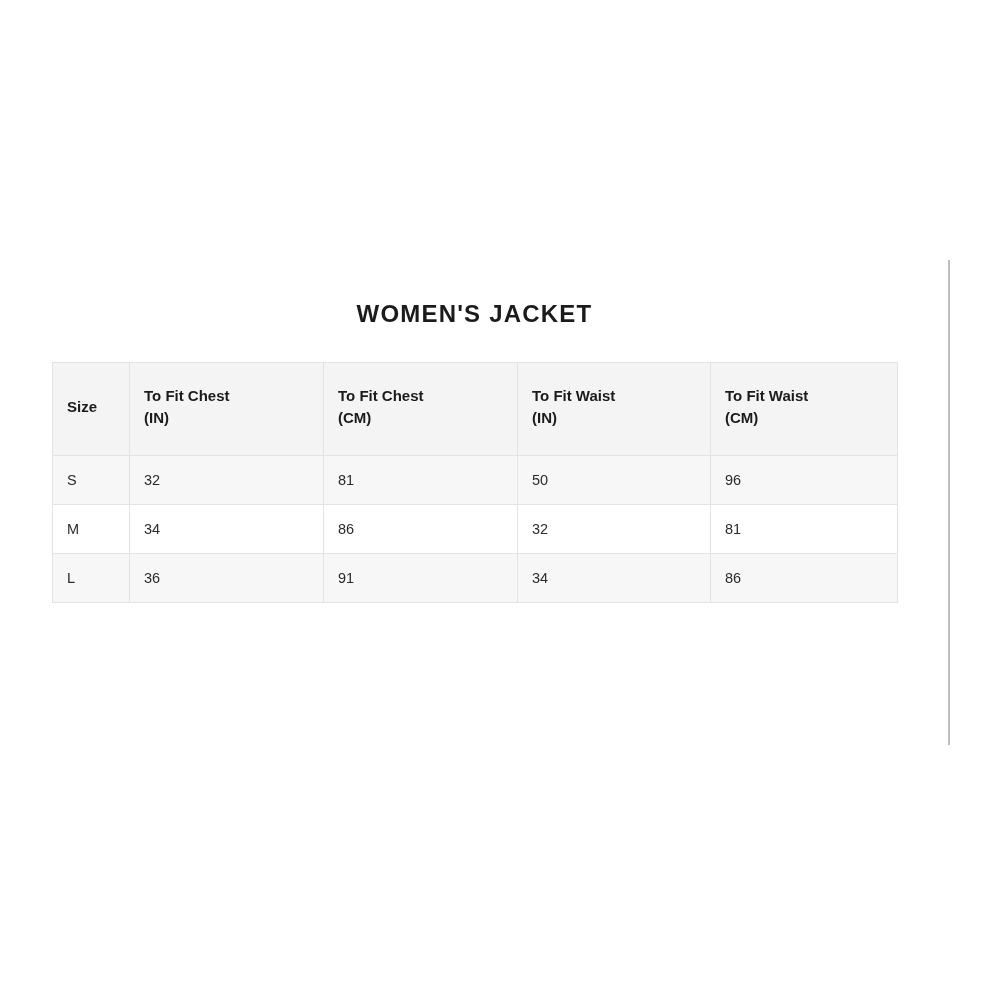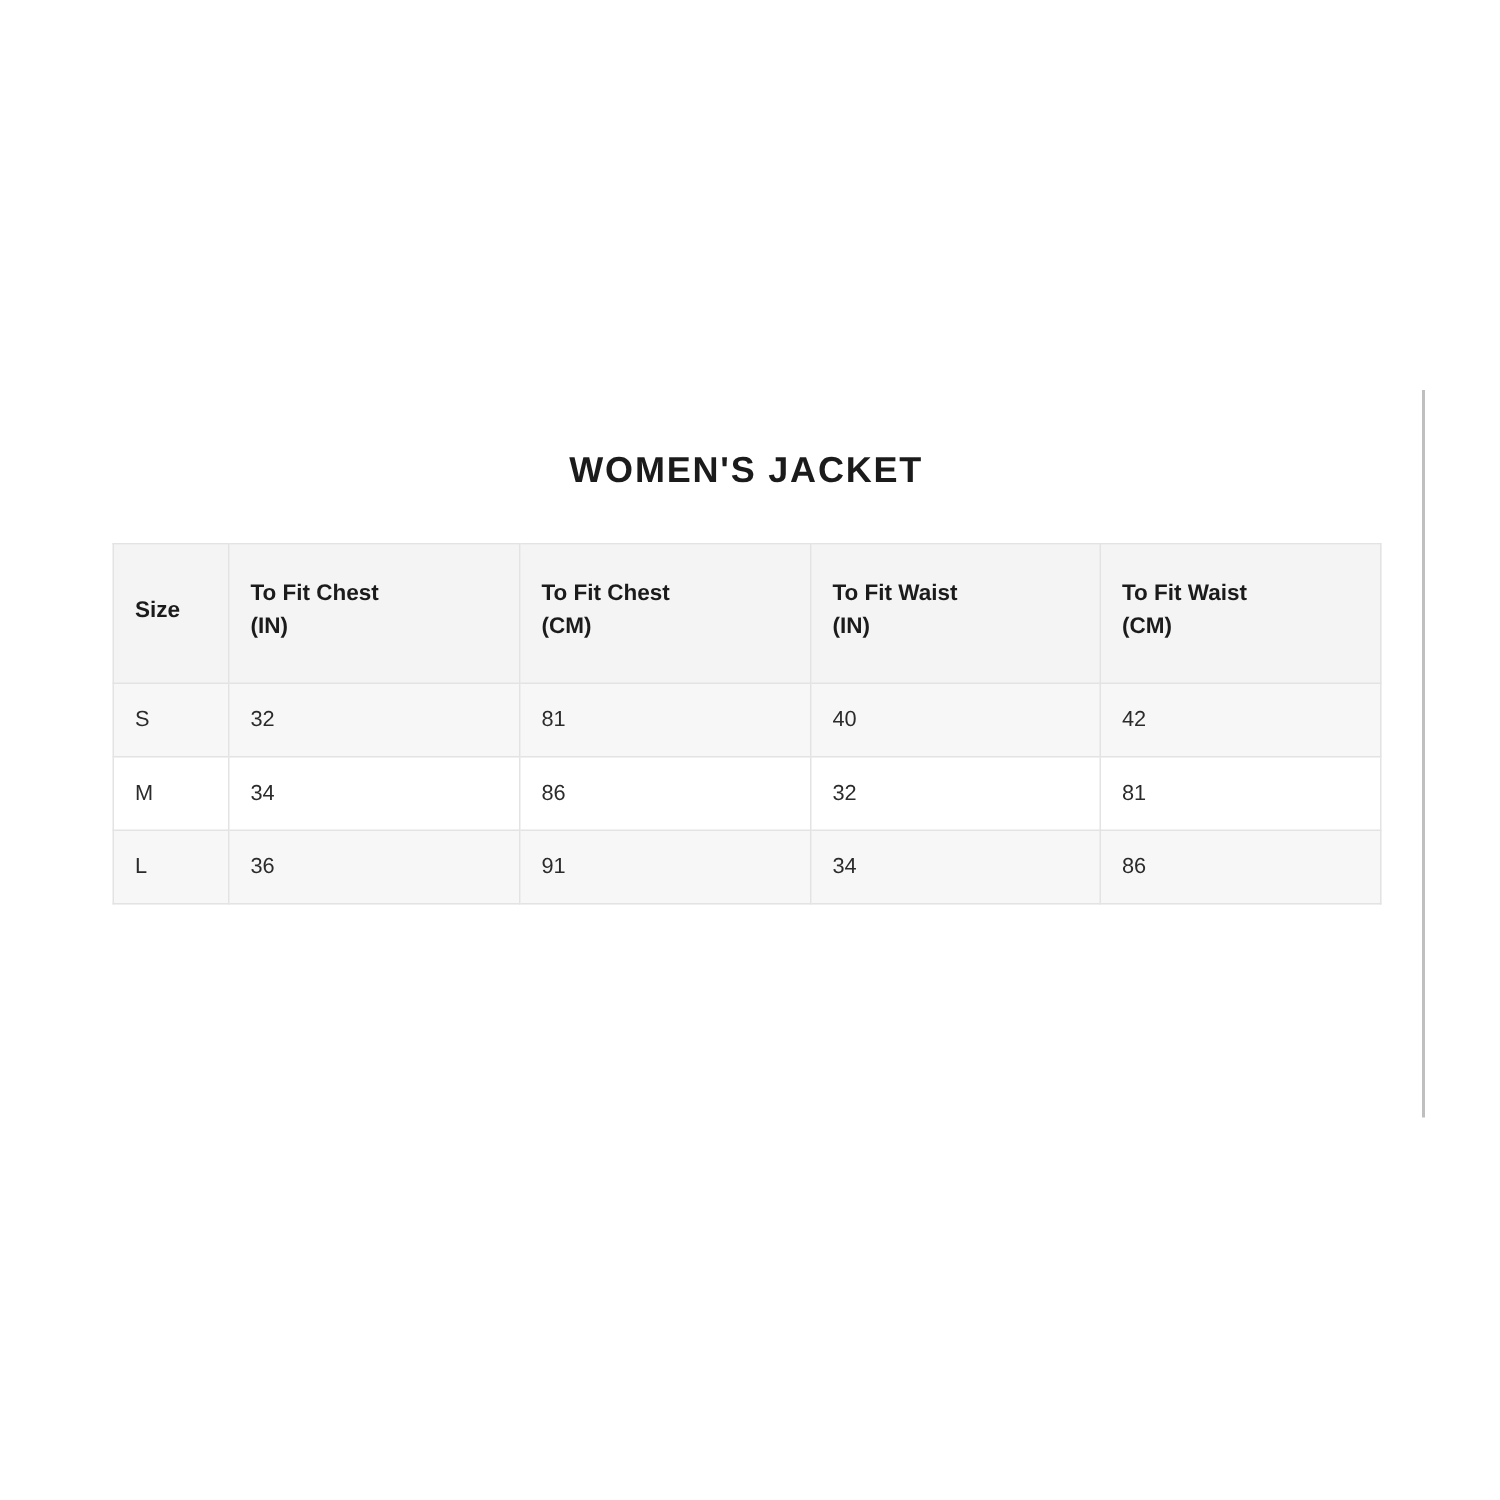--- a/index.html
+++ b/index.html
@@ -20,21 +20,21 @@
     position: absolute;
     left: 948px;
     top: 260px;
     width: 2px;
     height: 485px;
     background: #bfbfbf;
   }
 
   .sheet {
     position: absolute;
-    left: 75px;
+    left: 52px;
     top: 300px;
     width: 845px;
   }
 
   .chart-title {
     text-align: center;
     font-size: 24px;
     font-weight: 700;
     letter-spacing: 1.2px;
     color: #1b1b1b;
@@ -129,22 +129,22 @@
           <span>To Fit Waist</span>
           <span class="hdr-line2">(CM)</span>
         </th>
       </tr>
     </thead>
     <tbody>
       <tr class="odd">
         <td>S</td>
         <td>32</td>
         <td>81</td>
-        <td>40</td>
-        <td>42</td>
+        <td>50</td>
+        <td>96</td>
       </tr>
       <tr class="even">
         <td>M</td>
         <td>34</td>
         <td>86</td>
         <td>32</td>
         <td>81</td>
       </tr>
       <tr class="odd">
         <td>L</td>

